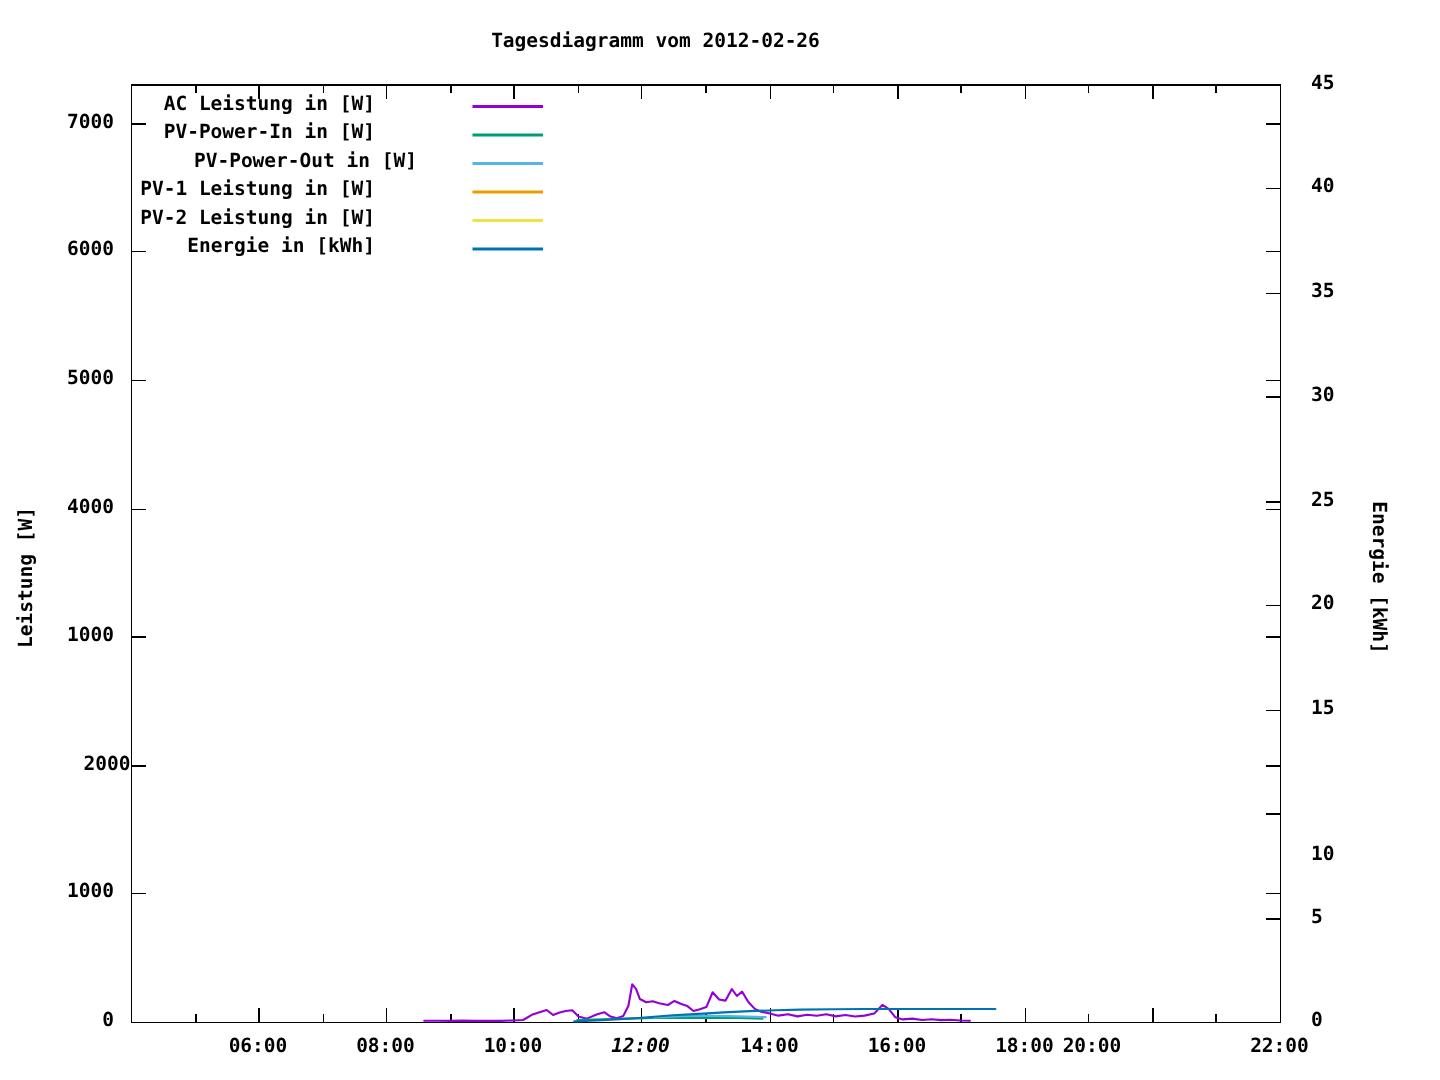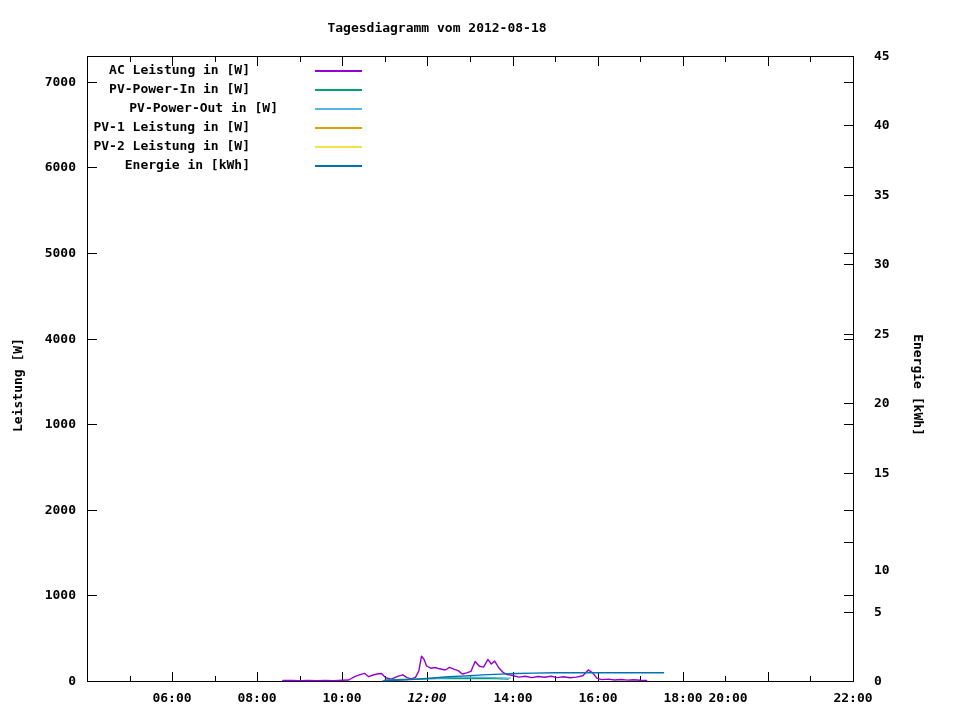--- a/index.html
+++ b/index.html
@@ -23,21 +23,21 @@
   .tl-left{left:0;width:76px;text-align:right;}
   .tl-right{left:874px;width:60px;text-align:left;}
   .tl-bottom{width:60px;text-align:center;}
   .legend-label{position:absolute;left:0;width:250px;text-align:right;}
   .legend-line{position:absolute;left:315px;width:47px;height:2px;}
 </style>
 </head>
 <body>
 
 <div id="screen">
-  <div id="chart-title" class="t13">Tagesdiagramm vom 2012-08-18</div>
+  <div id="chart-title" class="t13">Tagesdiagramm vom 2012-02-26</div>
   <div id="ylabel-left" class="t13">Leistung [W]</div>
   <div id="ylabel-right" class="t13">Energie [kWh]</div>
   <svg id="plot-svg" width="960" height="720">
       <g stroke="#000" stroke-width="1" shape-rendering="crispEdges">
         <rect x="87.5" y="56.5" width="766" height="625" fill="none"></rect>
         <line x1="88" y1="681.5" x2="97" y2="681.5"></line>
         <line x1="844" y1="681.5" x2="853" y2="681.5"></line>
         <line x1="88" y1="595.5" x2="97" y2="595.5"></line>
         <line x1="844" y1="595.5" x2="853" y2="595.5"></line>
         <line x1="88" y1="510.5" x2="97" y2="510.5"></line>
@@ -102,21 +102,21 @@
         <line x1="810.5" y1="57" x2="810.5" y2="62"></line>
       </g>
       <polyline points="282.8,680.5 291.3,680.5 299.8,680.6 308.3,680.4 316.8,680.6 325.3,680.5 333.8,680.6 342.3,680.3 348.7,680.0 355.1,676.3 360.2,674.6 364.5,673.3 368.7,676.7 373.0,675.0 377.2,674.0 381.5,673.5 385.7,677.7 391.3,679.1 397.7,676.3 402.8,674.8 407.0,677.7 411.3,678.9 415.5,677.4 418.9,670.7 421.5,656.2 424.0,659.2 426.6,666.0 430.8,668.2 435.1,667.5 439.4,668.8 445.3,670.0 449.6,667.3 453.8,669.2 458.1,670.6 462.3,674.0 466.6,672.8 470.9,671.4 475.1,661.5 479.4,666.3 483.6,667.1 487.9,659.4 491.3,664.0 494.7,661.1 498.9,668.0 503.2,672.6 507.4,674.5 512.6,675.5 518.9,677.1 525.3,676.2 531.7,677.6 538.1,676.5 544.5,677.2 550.9,676.2 557.2,677.6 563.6,676.7 570.0,677.7 576.4,677.1 582.8,675.7 588.3,669.9 592.6,672.8 596.8,678.1 601.9,679.6 608.3,679.1 614.7,680.0 621.1,679.5 627.5,680.1 633.8,679.8 640.2,680.3 646.6,680.5" fill="none" stroke="#9400D3" stroke-width="1.4" stroke-linejoin="round" stroke-linecap="round"></polyline>
       <polyline points="384.9,680.0 401.9,679.5 418.9,679.1 436.0,678.6 453.0,678.4 470.0,678.6 487.0,678.4 508.3,679.1" fill="none" stroke="#009E73" stroke-width="1.4" stroke-linejoin="round" stroke-linecap="round"></polyline>
       <polyline points="436.0,678.4 453.0,677.4 470.0,677.2 487.0,677.4 510.4,678.1" fill="none" stroke="#56B4E9" stroke-width="1.4" stroke-linejoin="round" stroke-linecap="round"></polyline>
       <polyline points="382.8,680.9 397.7,680.3 410.4,679.6 423.2,678.8 436.0,677.8 448.7,676.8 465.7,675.9 482.8,674.9 499.8,674.1 516.8,673.5 533.8,673.1 555.1,672.8 576.4,672.7 663.6,672.7" fill="none" stroke="#0072B2" stroke-width="1.4" stroke-linejoin="round" stroke-linecap="round"></polyline>
     </svg>
   <div id="tick-labels">
       <div class="ticklabel t13 tl-left" style="top: 674px;">0</div>
       <div class="ticklabel t13 tl-left" style="top: 588px;">1000</div>
-      <div class="ticklabel t13 tl-left" style="top: 503px;">2000</div>
+      <div class="ticklabel t13 tl-left" style="top: 503px; margin-left: 11px;">2000</div>
       <div class="ticklabel t13 tl-left" style="top: 417px;">1000</div>
       <div class="ticklabel t13 tl-left" style="top: 332px;">4000</div>
       <div class="ticklabel t13 tl-left" style="top: 246px;">5000</div>
       <div class="ticklabel t13 tl-left" style="top: 160px;">6000</div>
       <div class="ticklabel t13 tl-left" style="top: 75px;">7000</div>
       <div class="ticklabel t13 tl-right" style="top: 674px;">0</div>
       <div class="ticklabel t13 tl-right" style="top: 605px;">5</div>
       <div class="ticklabel t13 tl-right" style="top: 535px; margin-top: 28px;">10</div>
       <div class="ticklabel t13 tl-right" style="top: 466px;">15</div>
       <div class="ticklabel t13 tl-right" style="top: 396px;">20</div>

